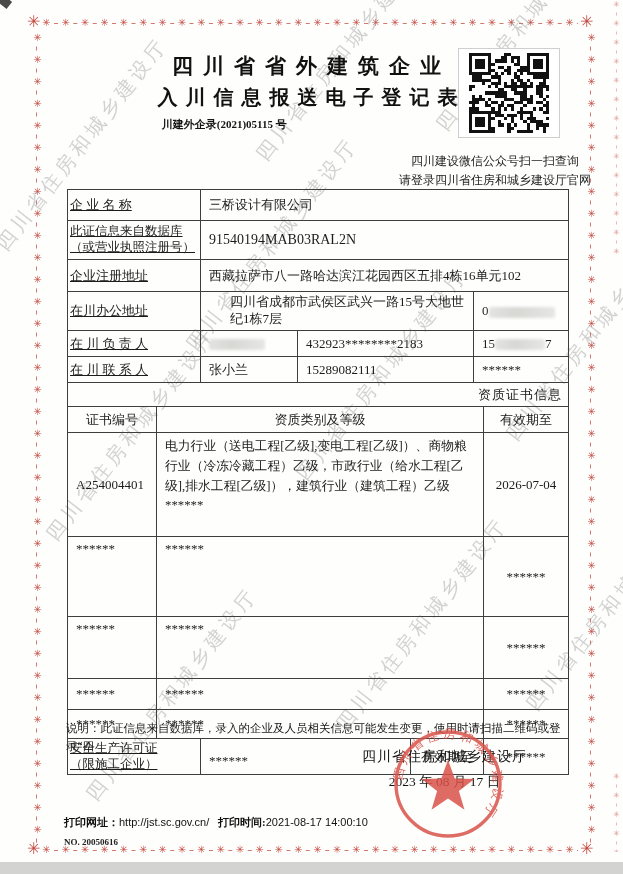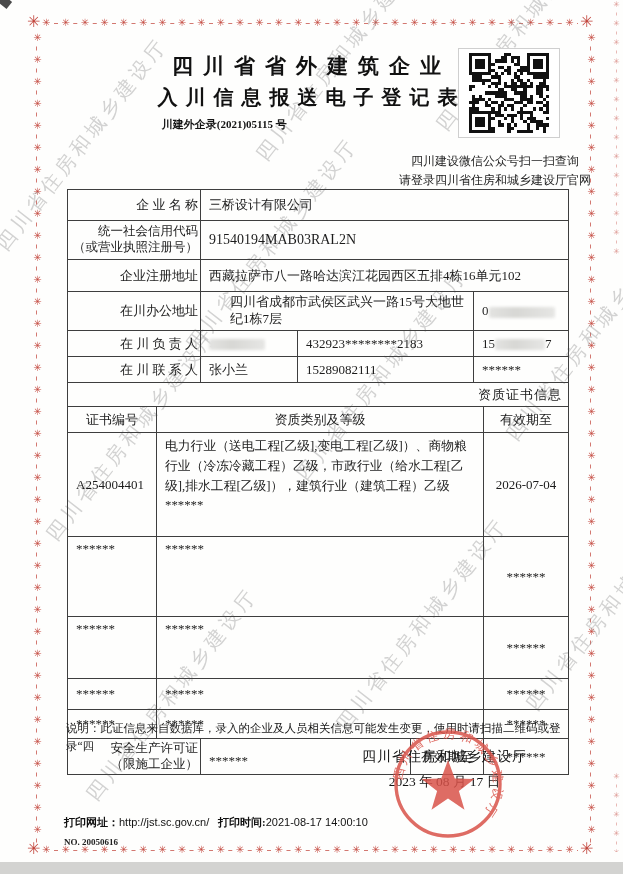--- a/index.html
+++ b/index.html
@@ -30,21 +30,21 @@
     font-size:11px;font-weight:bold;color:#151515;}
   .qrbox{position:absolute;left:458px;top:48px;width:100px;height:88px;
     border:1px solid #cfcfcf;background:#fff;display:flex;align-items:center;justify-content:center;}
   .portal{position:absolute;right:32px;top:152px;text-align:center;
     font-size:12px;line-height:1.6;color:#1d1d1d;}
   
   .doc-tables{position:absolute;left:67px;top:190px;width:501px;}
   table{border-collapse:collapse;table-layout:fixed;width:501px;margin-top:-1px;}
   td{border:1px solid #3e3e3e;font-size:13px;padding:2px 6px;color:#1c1c1c;
      overflow:hidden;vertical-align:middle;}
-  td.lab{text-align:right;padding:2px 2px;}
+  td.lab{text-align:left;padding:2px 2px;text-decoration:underline;}
   td.val{text-align:left;padding-left:8px;}
   td.cen{text-align:center;}
   td.topleft{vertical-align:top;text-align:left;padding:4px 8px;}
   .two-line{line-height:1.25;font-size:12.5px;}
   tr.h28 td{height:26px;} tr.h36 td{height:34px;} tr.h29 td{height:27px;}
   tr.h23 td{height:21px;margin-top:43px;} tr.h21 td{height:19px;}
   tr.h97 td{height:95px;} tr.h73 td{height:71px;} tr.h55 td{height:53px;}
   tr.h26 td{height:24px;} tr.h30 td{height:28px;}
   .cat-text{line-height:1.55;font-size:12.8px;}
   .sec-title{text-align:right;font-size:13px;letter-spacing:1px;}
@@ -441,21 +441,21 @@
           <col style="width:176px">
           <col style="width:95px">
         </colgroup>
       <tbody>
           <tr class="h28">
         <td class="lab">企 业 名 称</td>
         <td class="val" colspan="3">三桥设计有限公司</td>
       </tr>
       <tr class="h36">
         <td class="lab">
-          <div class="two-line">统一社会信用代码</div>
+          <div class="two-line">此证信息来自数据库</div>
           <div class="two-line">（或营业执照注册号）</div>
         </td>
         <td class="val" colspan="3" style="font-size:14px;">91540194MAB03RAL2N</td>
       </tr>
       <tr class="h29">
         <td class="lab">企业注册地址</td>
         <td class="val" colspan="3">西藏拉萨市八一路哈达滨江花园西区五排4栋16单元102</td>
       </tr>
       <tr class="h36">
         <td class="lab">在川办公地址</td>

